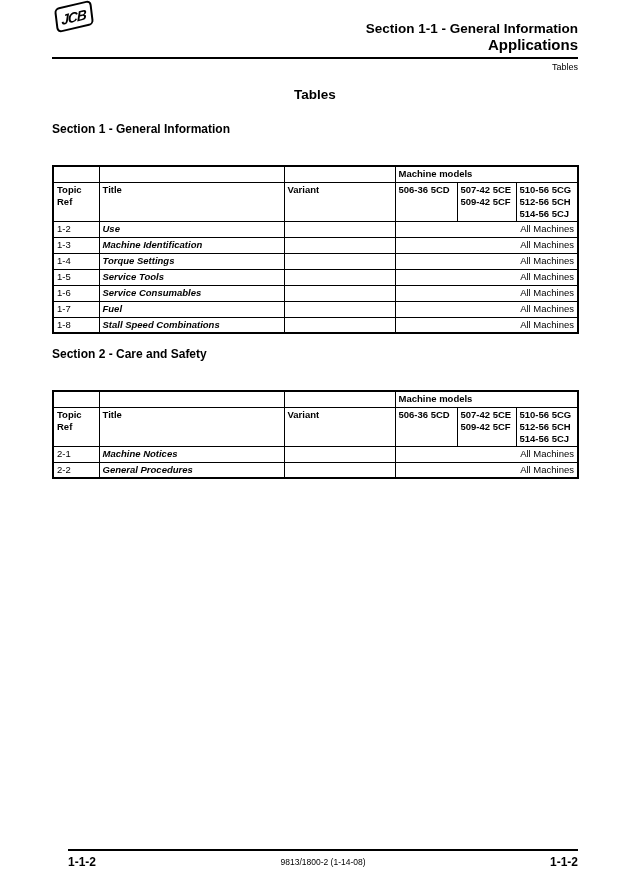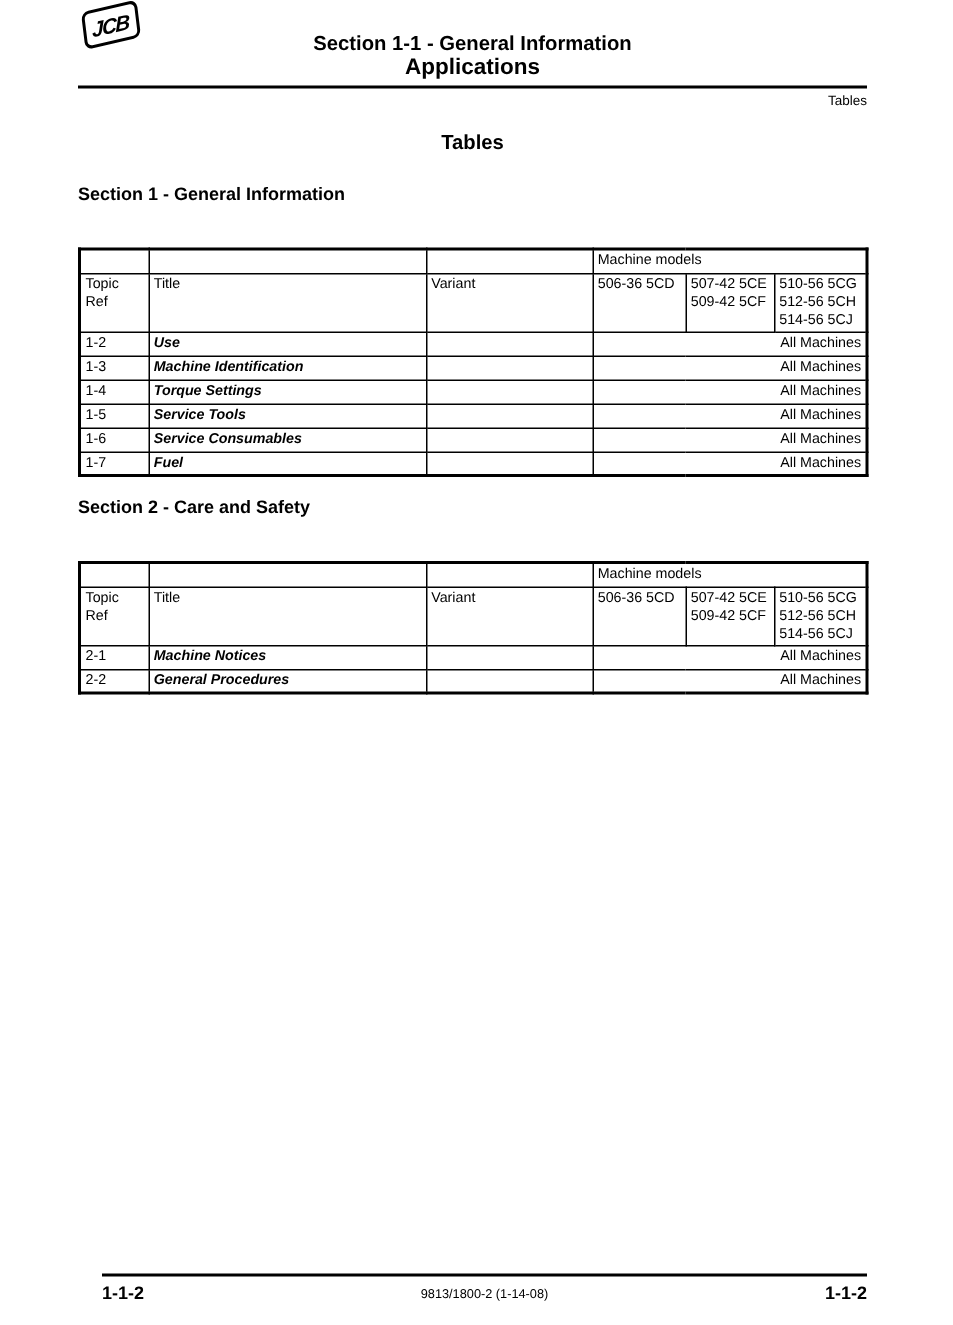--- a/index.html
+++ b/index.html
@@ -21,21 +21,21 @@
     width: 38px; height: 25px;
     border: 2px solid #000; border-radius: 5px;
     background: #fff;
     transform: rotate(-13deg) skewX(-6deg);
     display: flex; align-items: center; justify-content: center;
   }
   .logo span {
     font-weight: bold; font-style: italic; font-size: 14px;
     letter-spacing: -1px; color: #000; transform: skewX(-6deg);
   }
-  .header-text { text-align: center; }
+  .header-text { text-align: right; }
   .header-title { font-size: 13.5px; font-weight: bold; line-height: 16px; }
   .header-subtitle { font-size: 15px; font-weight: bold; line-height: 15px; }
   .header-rule { border-top: 2px solid #000; margin-top: 5px; }
   .crumb { text-align: right; font-size: 9px; line-height: 11px; margin-top: 3px; }
 
   
   .page-title { text-align: center; font-size: 13.5px; font-weight: bold; margin-top: 14px; }
   .section-heading { font-size: 12px; font-weight: bold; }
   .section-heading.first { margin-top: 20px; }
   .section-heading.second { margin-top: 13px; }
@@ -44,21 +44,21 @@
   table.topics {
     border-collapse: collapse; table-layout: fixed;
     width: 525px; margin-top: 29px;
     font-size: 9.5px; line-height: 12px;
   }
   table.topics td { border: 1px solid #000; padding: 1px 3px 1px 3px; vertical-align: top; overflow: hidden; }
   table.topics { border: 2px solid #000; }
   tr.group-row td { height: 16px; }
   tr.cols-row td { height: 39px; }
   tr.body-row td { height: 16px; }
-  .b { font-weight: normal; }
+  .b { font-weight: bold; }
   .cell-title-val { font-weight: bold; font-style: italic; }
   .machines-cell { text-align: right; }
   .model-line { white-space: nowrap; }
 
   
   .footer {
     position: absolute; left: 68px; right: 57px; top: 849px;
     border-top: 2px solid #000;
     display: flex; justify-content: space-between; align-items: baseline;
     padding-top: 4px;
@@ -150,20 +150,26 @@
         <td class="cell-title-val">Service Consumables</td>
         <td></td>
         <td colspan="3" class="machines-cell">All Machines</td>
       </tr>
       <tr class="body-row">
         <td>1-7</td>
         <td class="cell-title-val">Fuel</td>
         <td></td>
         <td colspan="3" class="machines-cell">All Machines</td>
       </tr>
+      <tr class="body-row">
+        <td>1-8</td>
+        <td class="cell-title-val">Stall Speed Combinations</td>
+        <td></td>
+        <td colspan="3" class="machines-cell">All Machines</td>
+      </tr>
     </tbody>
       </table>
 
     <div class="section-heading second">Section 2 - Care and Safety</div>
 
     <table class="topics">
       <colgroup>
         <col style="width:46px">
           <col style="width:185px">
           <col style="width:111px">

